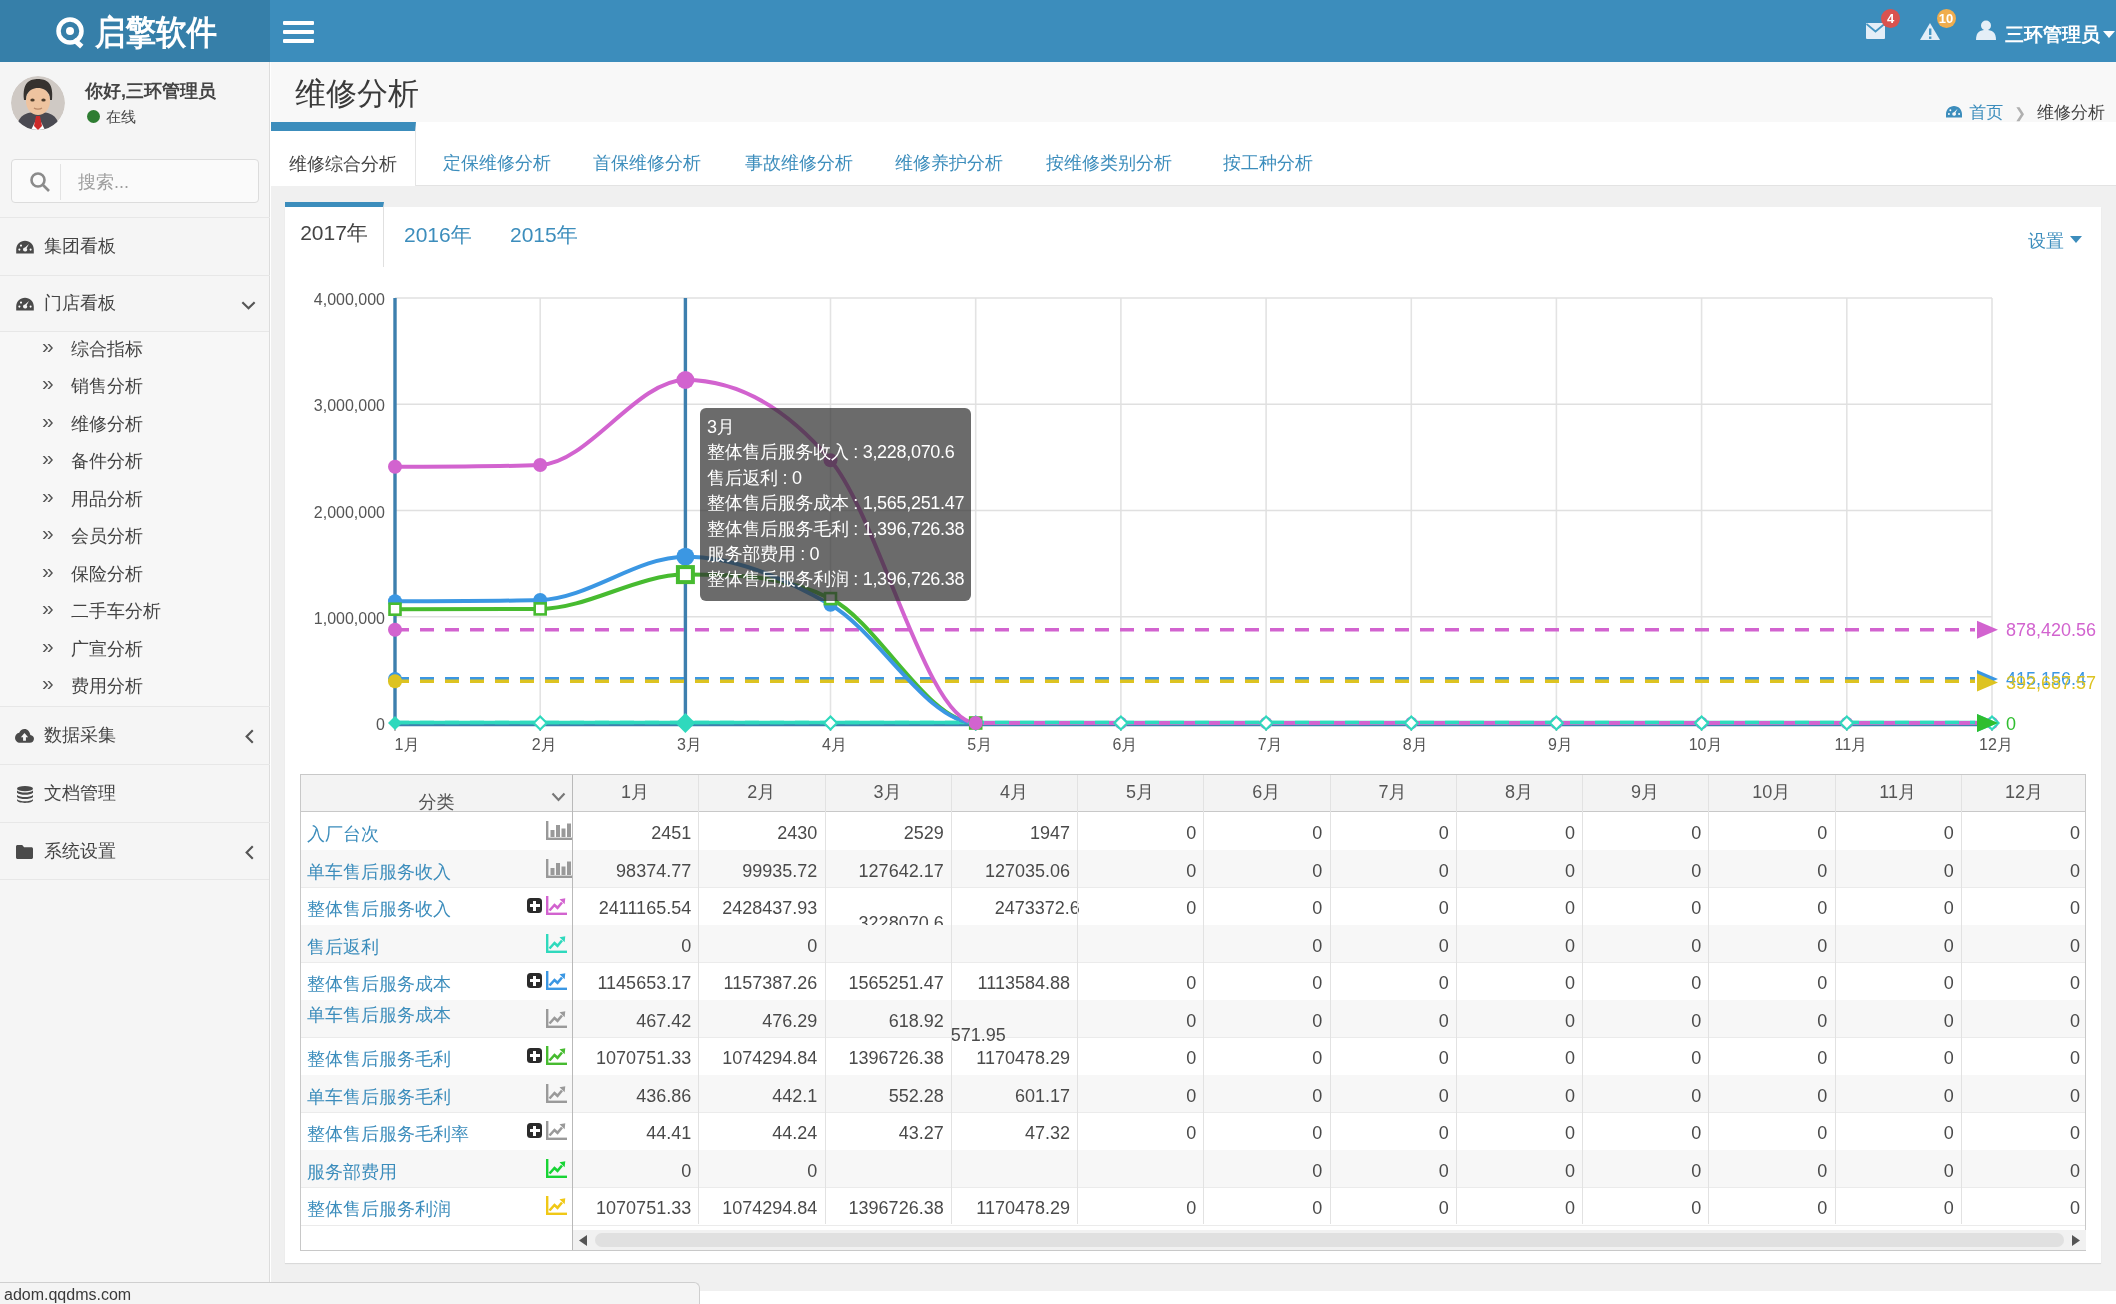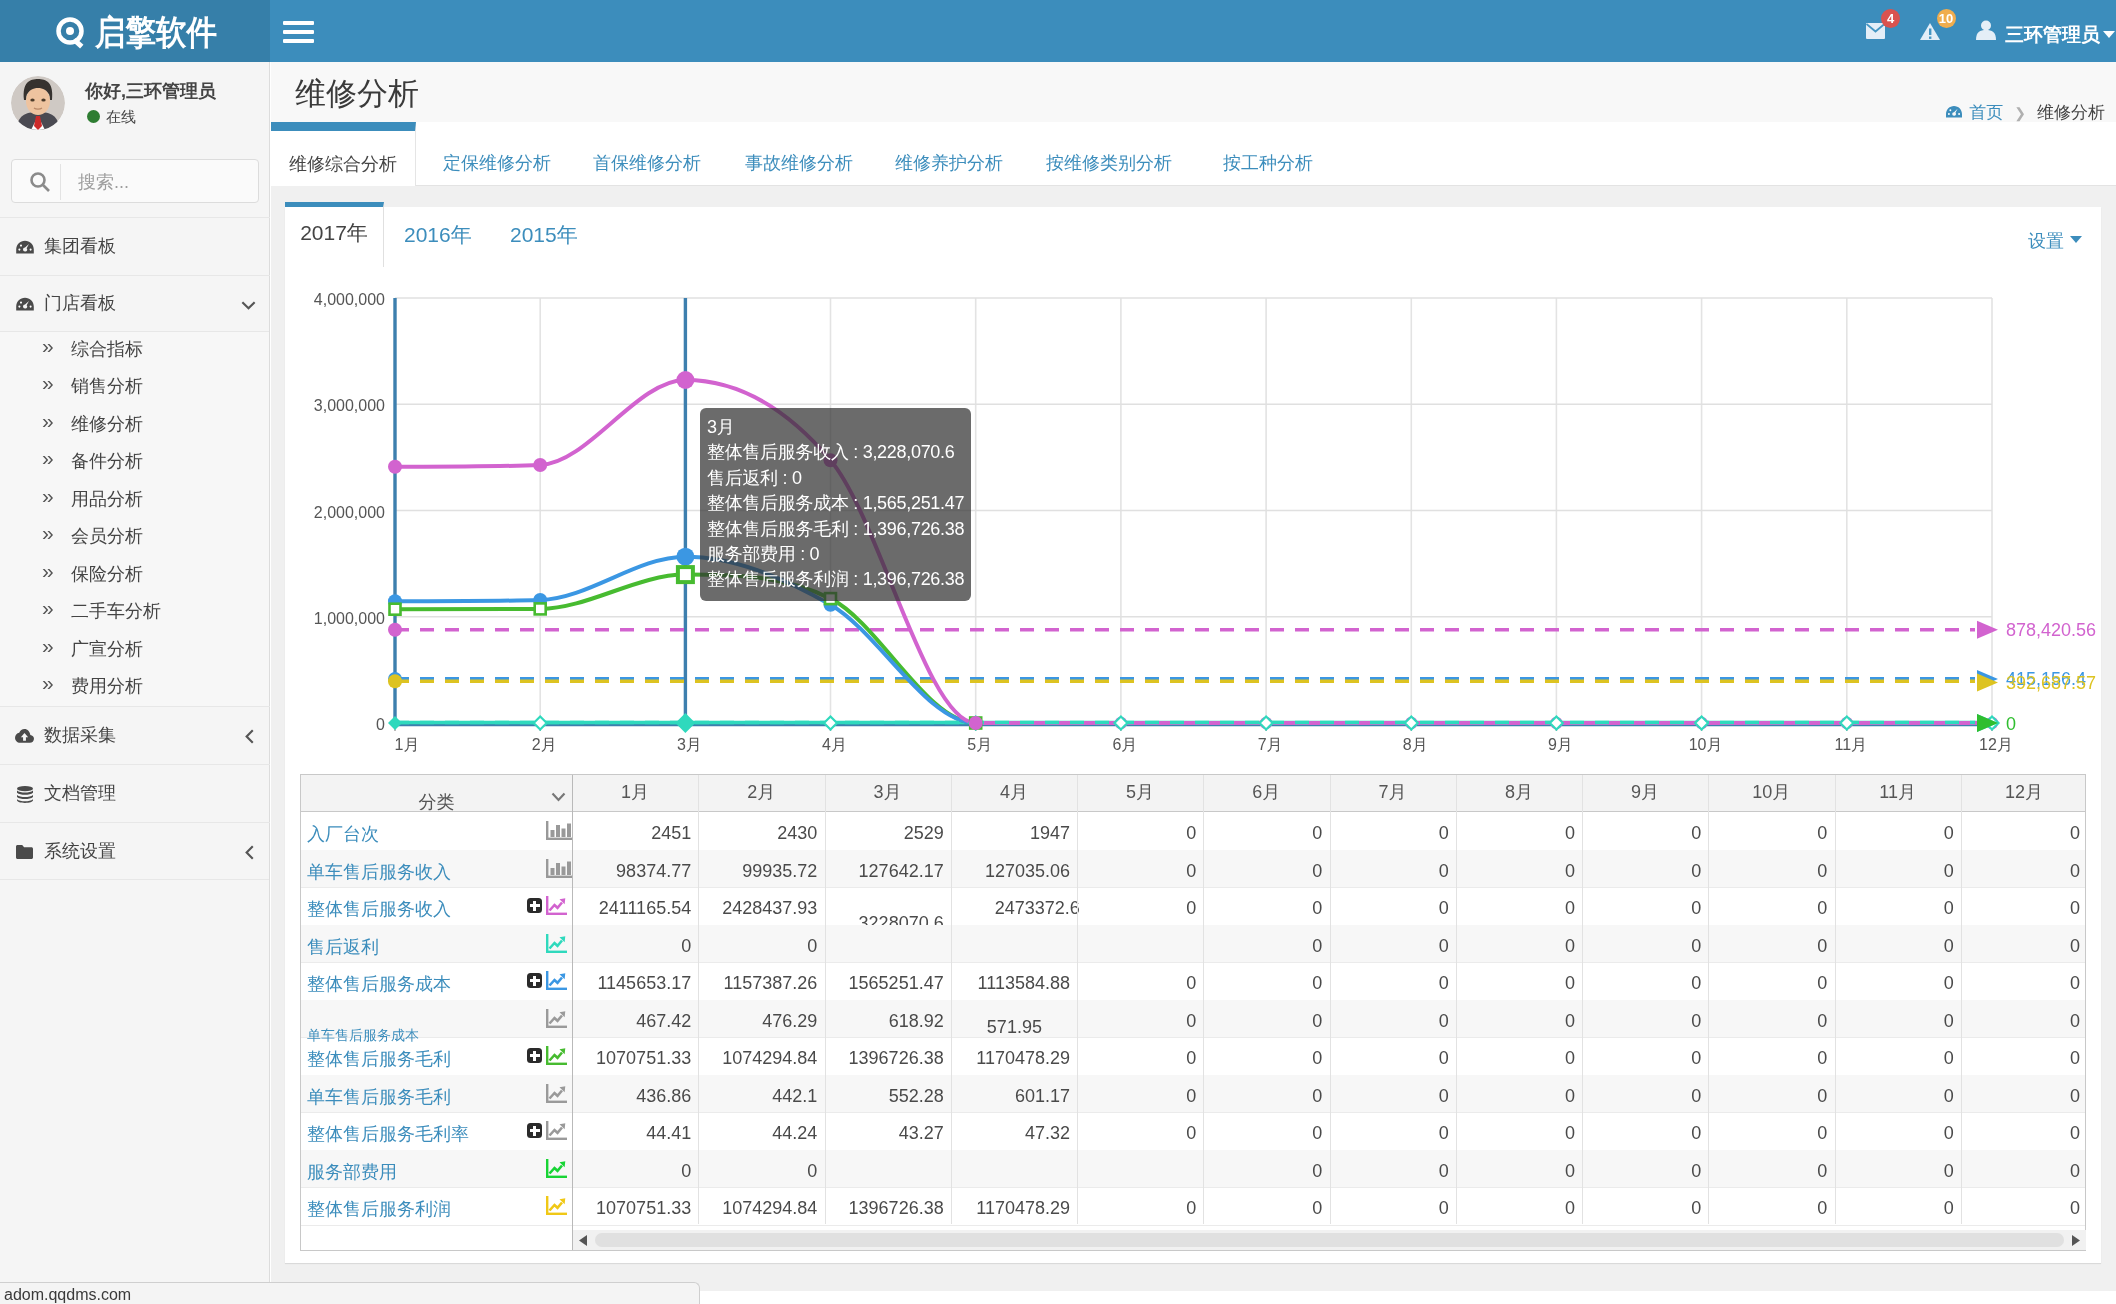--- a/index.html
+++ b/index.html
@@ -452,31 +452,31 @@
 <div class="abs" style="left:776.0px;top:198.0px;width:119.2px;text-align:right;font-size:18px;color:#4a4a4a;">0</div>
 <div class="abs" style="left:902.2px;top:198.0px;width:119.2px;text-align:right;font-size:18px;color:#4a4a4a;">0</div>
 <div class="abs" style="left:1028.5px;top:198.0px;width:119.2px;text-align:right;font-size:18px;color:#4a4a4a;">0</div>
 <div class="abs" style="left:1154.8px;top:198.0px;width:119.2px;text-align:right;font-size:18px;color:#4a4a4a;">0</div>
 <div class="abs" style="left:1281.0px;top:198.0px;width:119.2px;text-align:right;font-size:18px;color:#4a4a4a;">0</div>
 <div class="abs" style="left:1407.2px;top:198.0px;width:119.2px;text-align:right;font-size:18px;color:#4a4a4a;">0</div>
 <div class="abs" style="left:1533.5px;top:198.0px;width:119.2px;text-align:right;font-size:18px;color:#4a4a4a;">0</div>
 <div class="abs" style="left:1659.8px;top:198.0px;width:119.2px;text-align:right;font-size:18px;color:#4a4a4a;">0</div>
 <div class="abs" style="left:0;top:224.5px;width:1784px;height:37.5px;background:#f7f7f7;"></div>
 <div class="abs" style="left:0;top:262.0px;width:1784px;height:1px;background:#ebebeb;"></div>
-<div class="abs" style="left:6px;top:252px;font-size:14px;color:#3c8dbc;">单车售后服务成本</div>
+<div class="abs" style="left:6px;top:228px;font-size:18px;color:#3c8dbc;">单车售后服务成本</div>
 <svg class="abs" style="left:245px;top:233.5px;" width="21" height="19" viewBox="0 0 21 19">
         <line x1="1.2" y1="0" x2="1.2" y2="19" stroke="#9a9a9a" stroke-width="2.4"></line>
         <line x1="0" y1="17.8" x2="21" y2="17.8" stroke="#9a9a9a" stroke-width="2.4"></line>
         <path d="M3.5 14.5 L8.5 9 L11.5 11.8 L16 6.5" fill="none" stroke="#9a9a9a" stroke-width="2.6"></path>
         <path d="M13.5 3.2 L19.3 2.2 L18.6 8.2 Z" fill="#9a9a9a"></path>
       </svg>
       <div class="abs" style="left:271.0px;top:235.5px;width:119.2px;text-align:right;font-size:18px;color:#4a4a4a;">467.42</div>
 <div class="abs" style="left:397.2px;top:235.5px;width:119.2px;text-align:right;font-size:18px;color:#4a4a4a;">476.29</div>
 <div class="abs" style="left:523.5px;top:235.5px;width:119.2px;text-align:right;font-size:18px;color:#4a4a4a;">618.92</div>
-<div class="abs" style="left:649.8px;top:242px;width:119.2px;text-align:center;font-size:18px;color:#4a4a4a;padding-left:8px;">571.95</div>
+<div class="abs" style="left:649.8px;top:250px;width:119.2px;text-align:left;font-size:18px;color:#4a4a4a;">571.95</div>
 <div class="abs" style="left:776.0px;top:235.5px;width:119.2px;text-align:right;font-size:18px;color:#4a4a4a;">0</div>
 <div class="abs" style="left:902.2px;top:235.5px;width:119.2px;text-align:right;font-size:18px;color:#4a4a4a;">0</div>
 <div class="abs" style="left:1028.5px;top:235.5px;width:119.2px;text-align:right;font-size:18px;color:#4a4a4a;">0</div>
 <div class="abs" style="left:1154.8px;top:235.5px;width:119.2px;text-align:right;font-size:18px;color:#4a4a4a;">0</div>
 <div class="abs" style="left:1281.0px;top:235.5px;width:119.2px;text-align:right;font-size:18px;color:#4a4a4a;">0</div>
 <div class="abs" style="left:1407.2px;top:235.5px;width:119.2px;text-align:right;font-size:18px;color:#4a4a4a;">0</div>
 <div class="abs" style="left:1533.5px;top:235.5px;width:119.2px;text-align:right;font-size:18px;color:#4a4a4a;">0</div>
 <div class="abs" style="left:1659.8px;top:235.5px;width:119.2px;text-align:right;font-size:18px;color:#4a4a4a;">0</div>
 <div class="abs" style="left:0;top:299.5px;width:1784px;height:1px;background:#ebebeb;"></div>
 <div class="abs" style="left:6px;top:272.0px;font-size:18px;color:#3c8dbc;">整体售后服务毛利</div>

